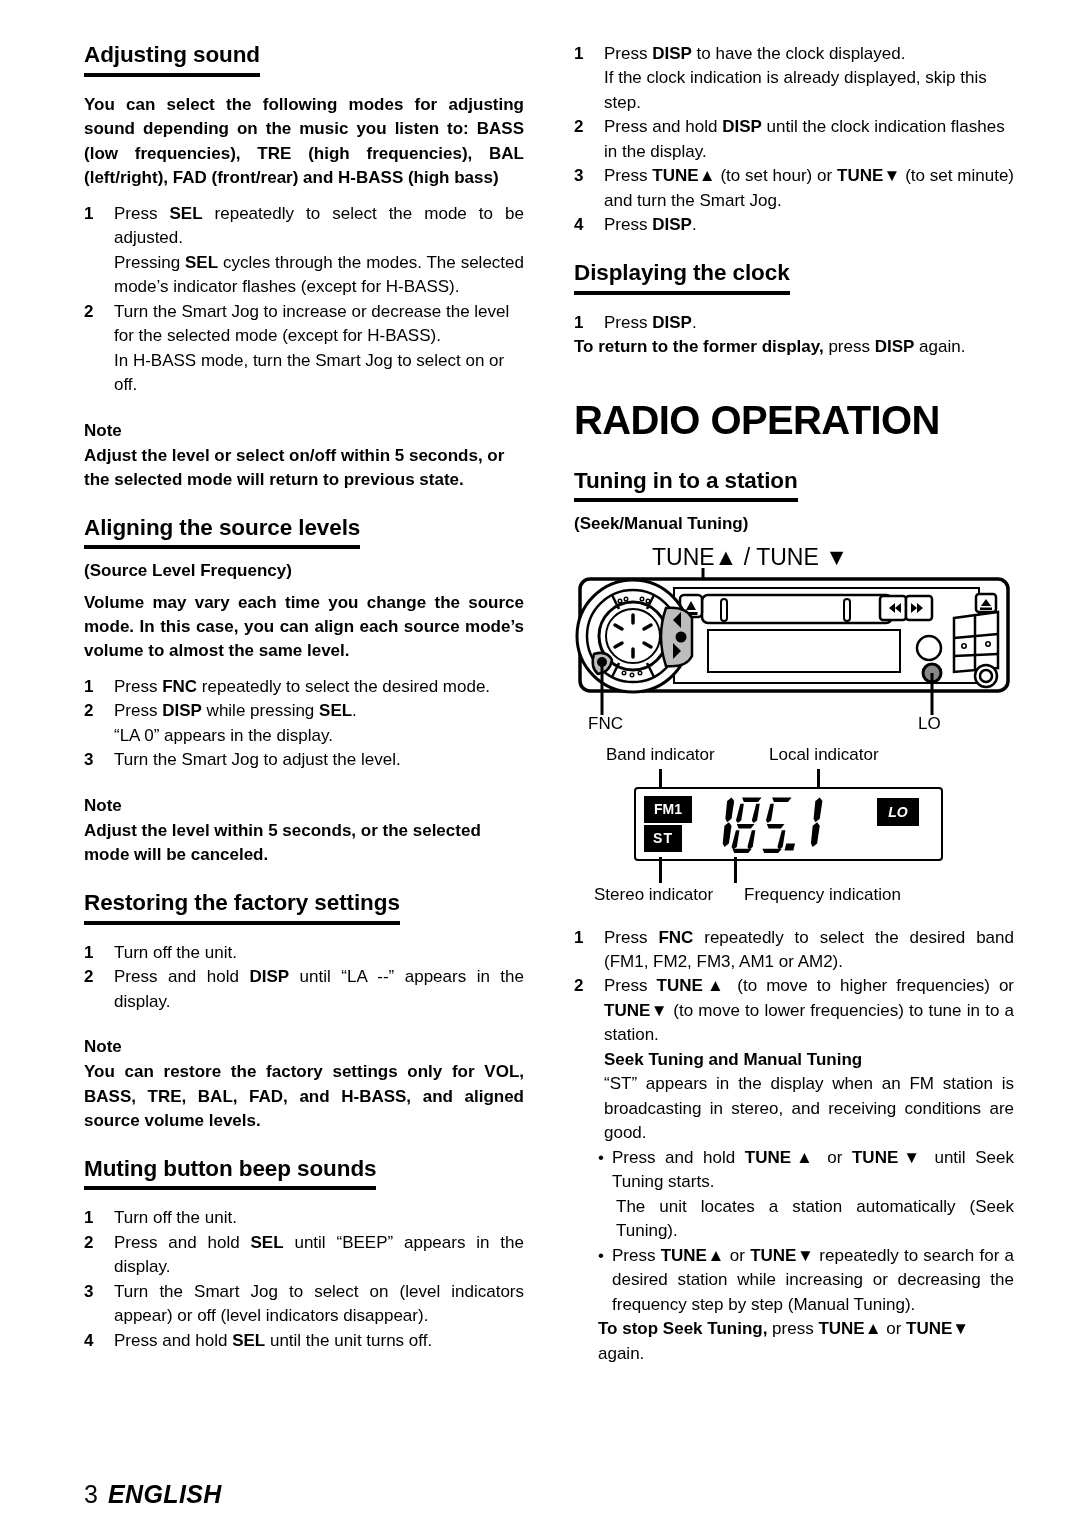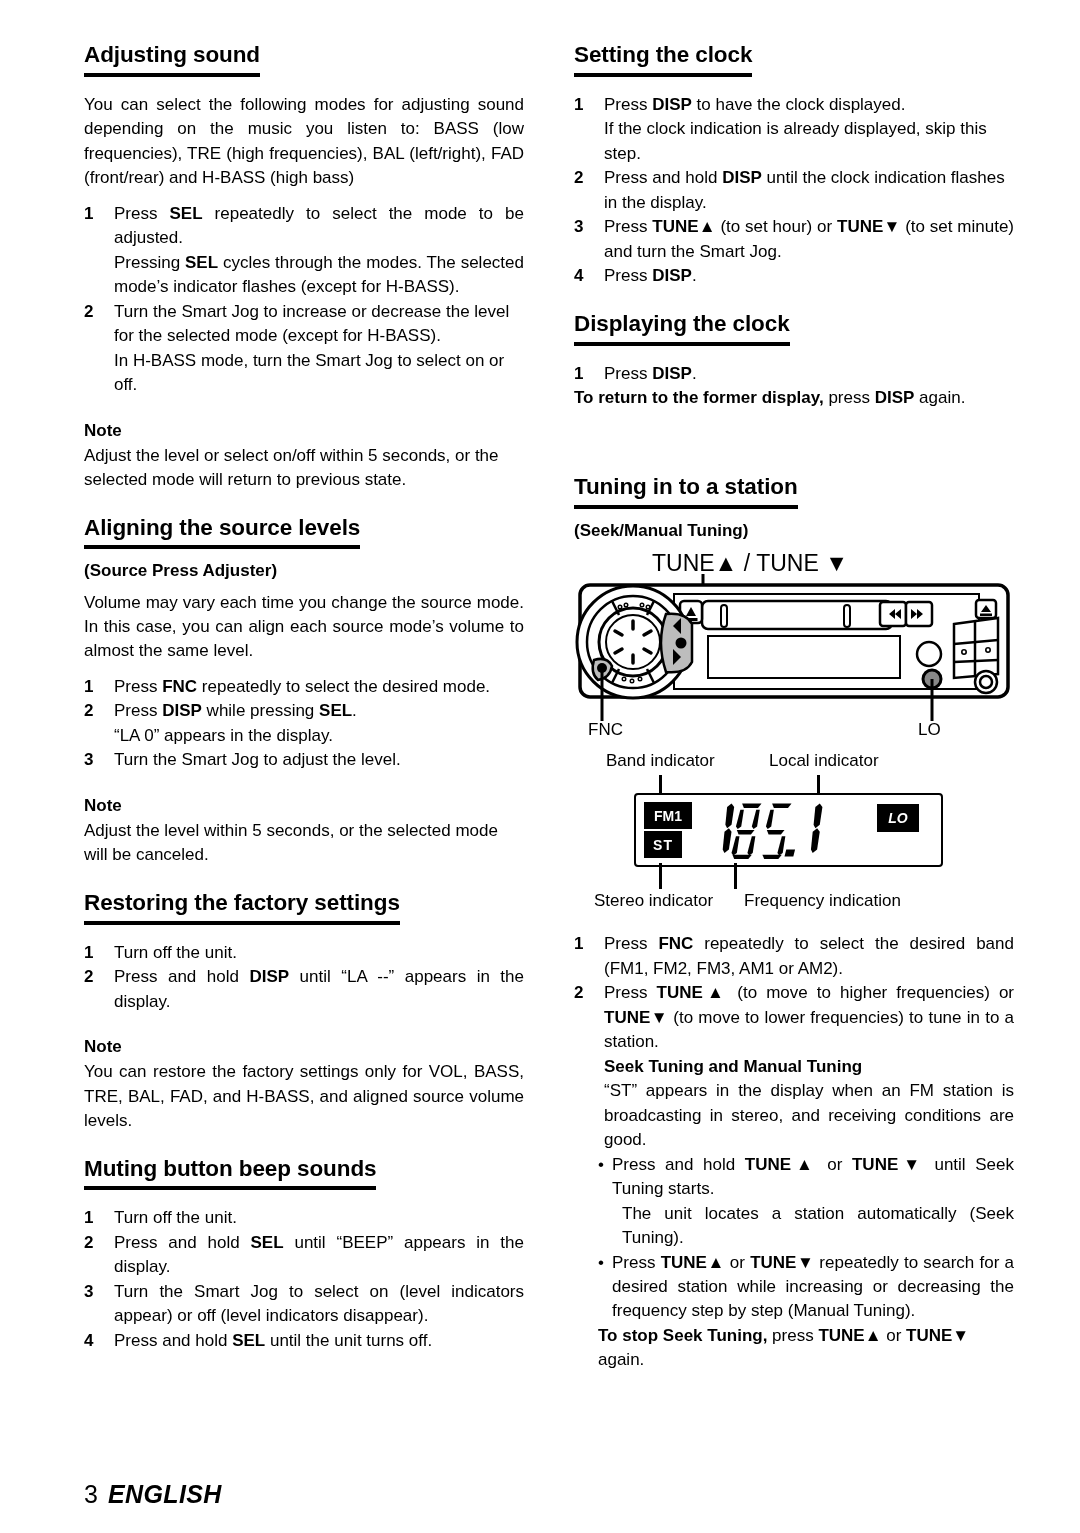--- a/index.html
+++ b/index.html
@@ -25,20 +25,21 @@
     font-size:40px;font-weight:bold;margin:0;padding:0;
     letter-spacing:-0.6px;line-height:1.1;
   }
 
   .subhead{font-size:17px;font-weight:bold;margin:0 0 8px 0;line-height:1.3;}
   .note-h{font-size:17px;font-weight:bold;margin:0 0 2px 0;line-height:1.3;}
 
   p.body{
     font-size:17px;line-height:1.44;margin:0 0 11px 0;
     text-align:justify;
+    font-weight:bold;
   }
   p.nojust{text-align:left;}
 
   
   .steps{margin:0;padding:0;}
   .step{
     display:flex;font-size:17px;line-height:1.44;margin:0 0 0 0;
   }
   .step .num{
     flex:0 0 30px;font-weight:bold;text-align:left;
@@ -47,21 +48,21 @@
   .step .txt.nj{text-align:left;}
   .sub{
     margin-left:30px;font-size:17px;line-height:1.44;text-align:justify;
   }
   .sub.nj{text-align:left;}
 
   
   .bul{display:flex;font-size:17px;line-height:1.44;}
   .bul .dot{flex:0 0 14px;}
   .bul .txt{flex:1;text-align:justify;}
-  .bulsub{margin-left:24px;font-size:17px;line-height:1.44;text-align:justify;}
+  .bulsub{margin-left:18px;font-size:17px;line-height:1.44;text-align:justify;}
 
   b,.b{font-weight:bold;}
   .sp-l{margin-bottom:22px;}
 
   
   .fig{position:relative;width:440px;}
   .lbl{
     position:absolute;font-size:17px;line-height:1.2;white-space:nowrap;
   }
 
@@ -118,21 +119,21 @@
 
     <div class="sp-l"></div>
     <div class="note-h">Note</div>
     <p class="body nojust">Adjust the level or select on/off within 5 seconds, or the selected mode will return to previous state.</p>
 
     <div class="sp-l"></div>
 
     <div class="sec-wrap tight">
       <h2 class="sec">Aligning the source levels</h2>
     </div>
-    <div class="subhead">(Source Press Adjuster)</div>
+    <div class="subhead">(Source Level Frequency)</div>
     <p class="body">Volume may vary each time you change the source mode. In this case, you can align each source mode’s volume to almost the same level.</p>
 
     <div class="steps">
       <div class="step">
         <span class="num">1</span>
         <span class="txt nj"><span>Press </span><b>FNC</b><span> repeatedly to select the desired mode.</span></span>
       </div>
       <div class="step">
         <span class="num">2</span>
         <span class="txt nj"><span>Press </span><b>DISP</b><span> while pressing </span><b>SEL</b><span>.</span></span>
@@ -189,23 +190,20 @@
       <div class="step">
         <span class="num">4</span>
         <span class="txt nj"><span>Press and hold </span><b>SEL</b><span> until the unit turns off.</span></span>
       </div>
     </div>
 
   </div>
 
   <div class="col col-right">
 
-    <div class="sec-wrap">
-      <h2 class="sec">Setting the clock</h2>
-    </div>
     <div class="steps">
       <div class="step">
         <span class="num">1</span>
         <span class="txt nj"><span>Press </span><b>DISP</b><span> to have the clock displayed.</span></span>
       </div>
       <div class="sub nj">If the clock indication is already displayed, skip this step.</div>
       <div class="step">
         <span class="num">2</span>
         <span class="txt nj"><span>Press and hold </span><b>DISP</b><span> until the clock indication flashes in the display.</span></span>
       </div>
@@ -226,20 +224,21 @@
     </div>
     <div class="steps">
       <div class="step">
         <span class="num">1</span>
         <span class="txt nj"><span>Press </span><b>DISP</b><span>.</span></span>
       </div>
       <div class="sub nj" style="margin-left:0;"><b>To return to the former display,</b><span> press </span><b>DISP</b><span> again.</span></div>
     </div>
 
     <div style="height:38px;"></div>
+    <div class="bigtitle">RADIO OPERATION</div>
     <div style="height:26px;"></div>
 
     <div class="sec-wrap tight">
       <h2 class="sec">Tuning in to a station</h2>
     </div>
     <div class="subhead">(Seek/Manual Tuning)</div>
 
     <div class="fig" style="height:185px;">
       <div class="lbl" style="left:78px;top:0px;font-size:23px;">TUNE▲ / TUNE ▼</div>
       <svg width="440" height="160" viewBox="0 0 440 160" style="position:absolute;left:0;top:24px;">

